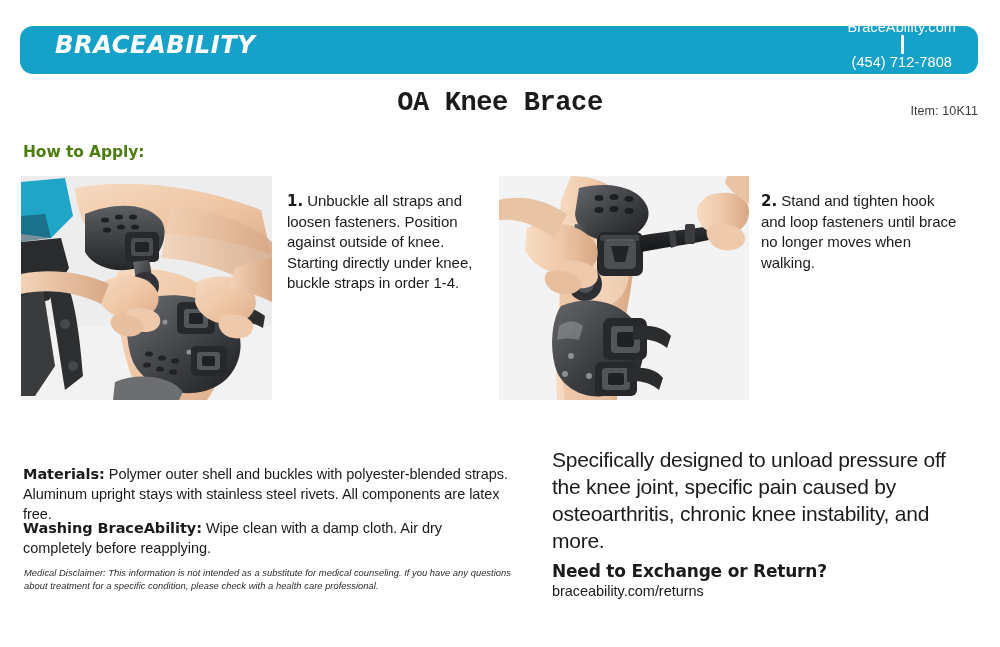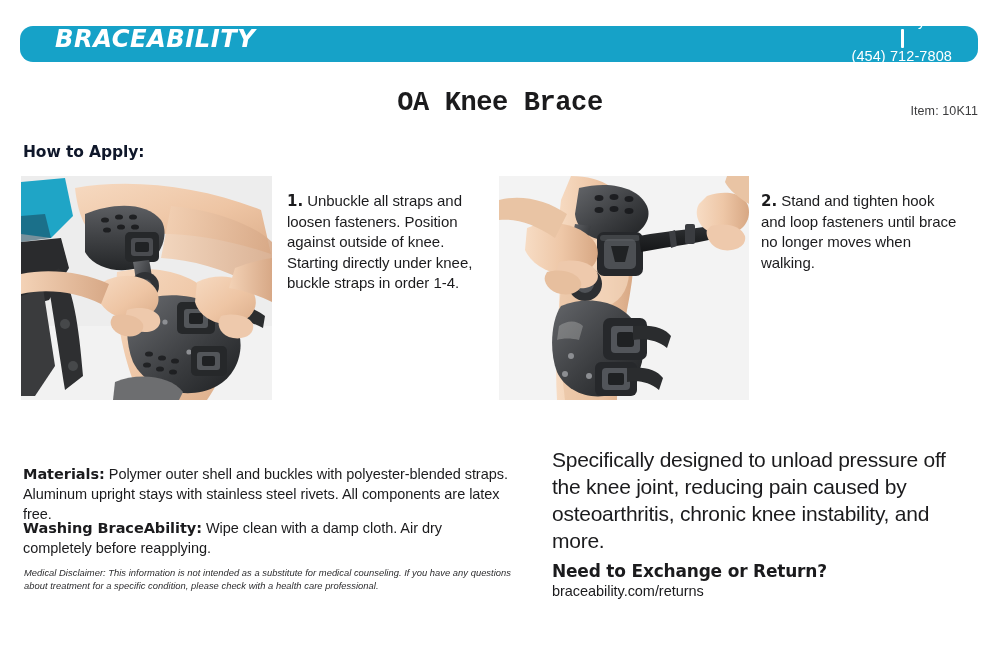--- a/index.html
+++ b/index.html
@@ -15,21 +15,21 @@
     overflow: hidden;
     position: relative;
   }
 
   
   .header-bar {
     position: absolute;
     left: 20px;
     top: 26px;
     width: 958px;
-    height: 36px;
+    height: 48px;
     background: #16a2c8;
     border-radius: 13px;
     display: flex;
     align-items: center;
     justify-content: space-between;
     box-sizing: border-box;
     padding: 0 22px 12px 35px;
   }
   .brand-logo {
     font-family: "DejaVu Sans", sans-serif;
@@ -92,21 +92,21 @@
 
   
   .how-to-apply {
     position: absolute;
     left: 23px;
     top: 143px;
     font-family: "DejaVu Sans", sans-serif;
     font-weight: 700;
     font-size: 15.5px;
     letter-spacing: -0.1px;
-    color: #0f172a;
+    color: #4d7c0f;
   }
 
   
   .step-photo {
     position: absolute;
     background: #f1f1f1;
     overflow: hidden;
   }
   .photo-1 { left: 21px;  top: 176px; width: 251px; height: 224px; }
   .photo-2 { left: 499px; top: 176px; width: 250px; height: 224px; }
@@ -416,15 +416,15 @@
   <span>Polymer outer shell and buckles with polyester-blended straps. Aluminum upright stays with stainless steel rivets. All components are latex free.</span>
 </div>
 
 <div class="washing-block">
   <b>Washing BraceAbility:</b>
   <span>Wipe clean with a damp cloth. Air dry completely before reapplying.</span>
 </div>
 
 <div class="disclaimer">Medical Disclaimer: This information is not intended as a substitute for medical counseling. If you have any questions about treatment for a specific condition, please check with a health care professional.</div>
 
-<div class="promo-text">Specifically designed to unload pressure off the knee joint, reducing pain caused by osteoarthritis, chronic knee instability, and more.</div>
+<div class="promo-text">Specifically designed to unload pressure off the knee joint, specific pain caused by osteoarthritis, chronic knee instability, and more.</div>
 <div class="returns-heading">Need to Exchange or Return?</div>
 <div class="returns-url">braceability.com/returns</div>
 
 </body></html>

